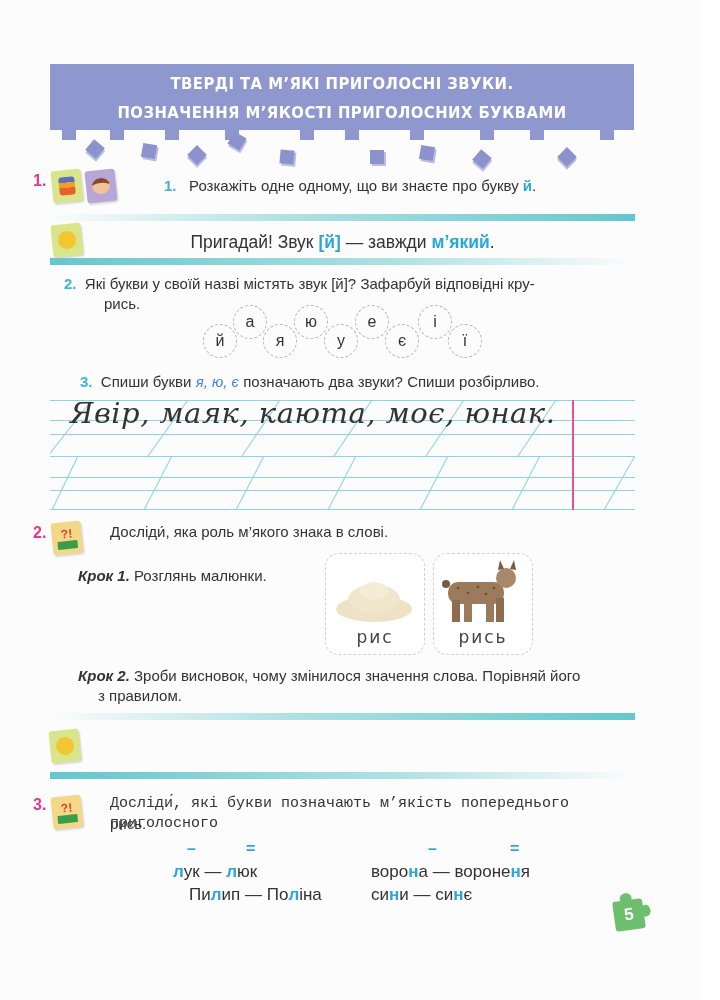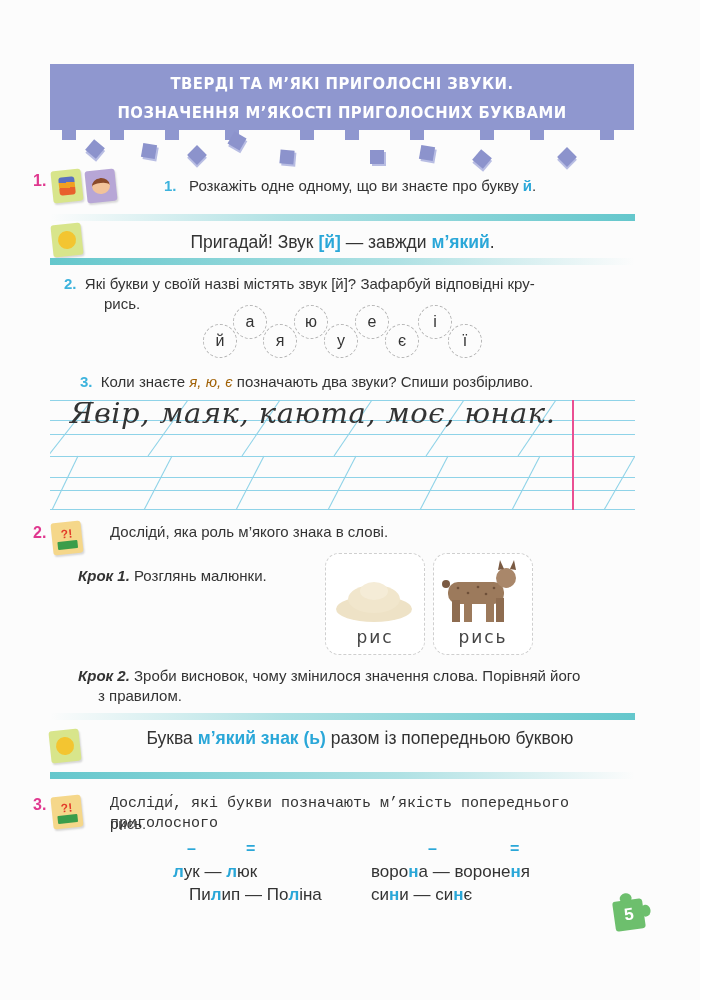--- a/index.html
+++ b/index.html
@@ -22,21 +22,21 @@
     box-shadow: 1px 2px 2px rgba(0,0,0,0.15); display: flex; align-items: center; justify-content: center; font-size: 16px; }
   .sticker.green { background: #d8e58b; }
   .sticker.purple { background: #b7a6d6; }
   .sticker.yellow { background: #f5d78a; }
   .smiley { width: 18px; height: 18px; border-radius: 50%; background: #f3c531; display: inline-block; position: relative; }
   .qicon { color: #e33b2a; font-weight: bold; font-size: 12px; line-height: 12px; text-align: center; }
   .book { width: 20px; height: 8px; background: #3a9d4a; margin: 1px auto 0; border-radius: 1px; }
 
   .task-n { color: #3db3dd; font-weight: bold; }
   .txt { position: absolute; font-size: 15px; line-height: 20px; color: #333333; }
-  .hl { color: #a16207; }
+  .hl { color: #3b82f6; }
   .hlb { color: #2aa7d8; font-weight: bold; }
 
   .rule-fade-r { position: absolute; height: 7px; background: linear-gradient(to right, rgba(100,199,204,0) 0%, rgba(100,199,204,0.5) 40%, #64c7cc 100%); }
   .rule-fade-l { position: absolute; height: 7px; background: linear-gradient(to right, #64c7cc 0%, rgba(100,199,204,0.5) 60%, rgba(100,199,204,0) 100%); }
 
   .rule-text { position: absolute; font-size: 17.5px; line-height: 24px; text-align: center; color: #333333; }
 
   
   .circle { position: absolute; width: 34px; height: 34px; border: 1.3px dashed #b5b5b5; border-radius: 50%;
     display: flex; align-items: center; justify-content: center; font-size: 16px; color: #333; background: transparent; }
@@ -117,21 +117,21 @@
 <div class="circle" style="left:203px;top:324px;">й</div>
 <div class="circle" style="left:233px;top:305px;">а</div>
 <div class="circle" style="left:263px;top:324px;">я</div>
 <div class="circle" style="left:294px;top:305px;">ю</div>
 <div class="circle" style="left:324px;top:324px;">у</div>
 <div class="circle" style="left:355px;top:305px;">е</div>
 <div class="circle" style="left:385px;top:324px;">є</div>
 <div class="circle" style="left:418px;top:305px;">і</div>
 <div class="circle" style="left:448px;top:324px;">ї</div>
 
-<div class="txt" style="left:80px;top:372px;"><span class="task-n">3.</span>&nbsp;&nbsp;<span>Коли знаєте </span><span class="hl" style="font-style:italic;">я, ю, є</span><span> позначають два звуки? Спиши розбірливо.</span></div>
+<div class="txt" style="left:80px;top:372px;"><span class="task-n">3.</span>&nbsp;&nbsp;<span>Спиши букви </span><span class="hl" style="font-style:italic;">я, ю, є</span><span> позначають два звуки? Спиши розбірливо.</span></div>
 
 <div class="lines">
   <div class="hline" style="top:0px;"></div>
   <div class="hline" style="top:20px;"></div>
   <div class="hline" style="top:34px;"></div>
   <div class="hline" style="top:56px;"></div>
   <div class="hline" style="top:77px;"></div>
   <div class="hline" style="top:90px;"></div>
   <div class="hline" style="top:109px;"></div>
   <svg width="585" height="110" style="position:absolute;left:0;top:0;">
@@ -194,21 +194,20 @@
 </div>
 
 <div class="txt" style="left:78px;top:666px;width:570px;"><b><i>Крок 2.</i></b><span> Зроби висновок, чому змінилося значення слова. Порівняй його</span></div>
 <div class="txt" style="left:98px;top:686px;">з правилом.</div>
 
 <div class="rule-fade-r" style="left:50px;top:713px;width:585px;"></div>
 <div class="sticker green" style="left:50px;top:730px;">
     <span class="smiley"></span>
   </div>
 <div class="rule-text" style="left:80px;top:726px;width:560px;">
-  <div><span>Буква </span><span class="hlb">м’який знак (ь)</span><span> разом із попередньою буквою</span></div>
 </div>
 <div class="rule-fade-l" style="left:50px;top:772px;width:585px;"></div>
 
 <div class="ex-num pink" style="left:33px;top:796px;">3.</div>
 <div class="sticker yellow" style="left:52px;top:796px;flex-direction:column;">
     <div class="qicon">?!</div>
     <div class="book"></div>
   </div>
 <div class="txt" style="left:110px;top:794px;width:540px;font-family:Liberation Mono, monospace;">Досліди́, які букви позначають м’якість попереднього приголосного</div>
 <div class="txt" style="left:110px;top:814px;">рись.</div>

